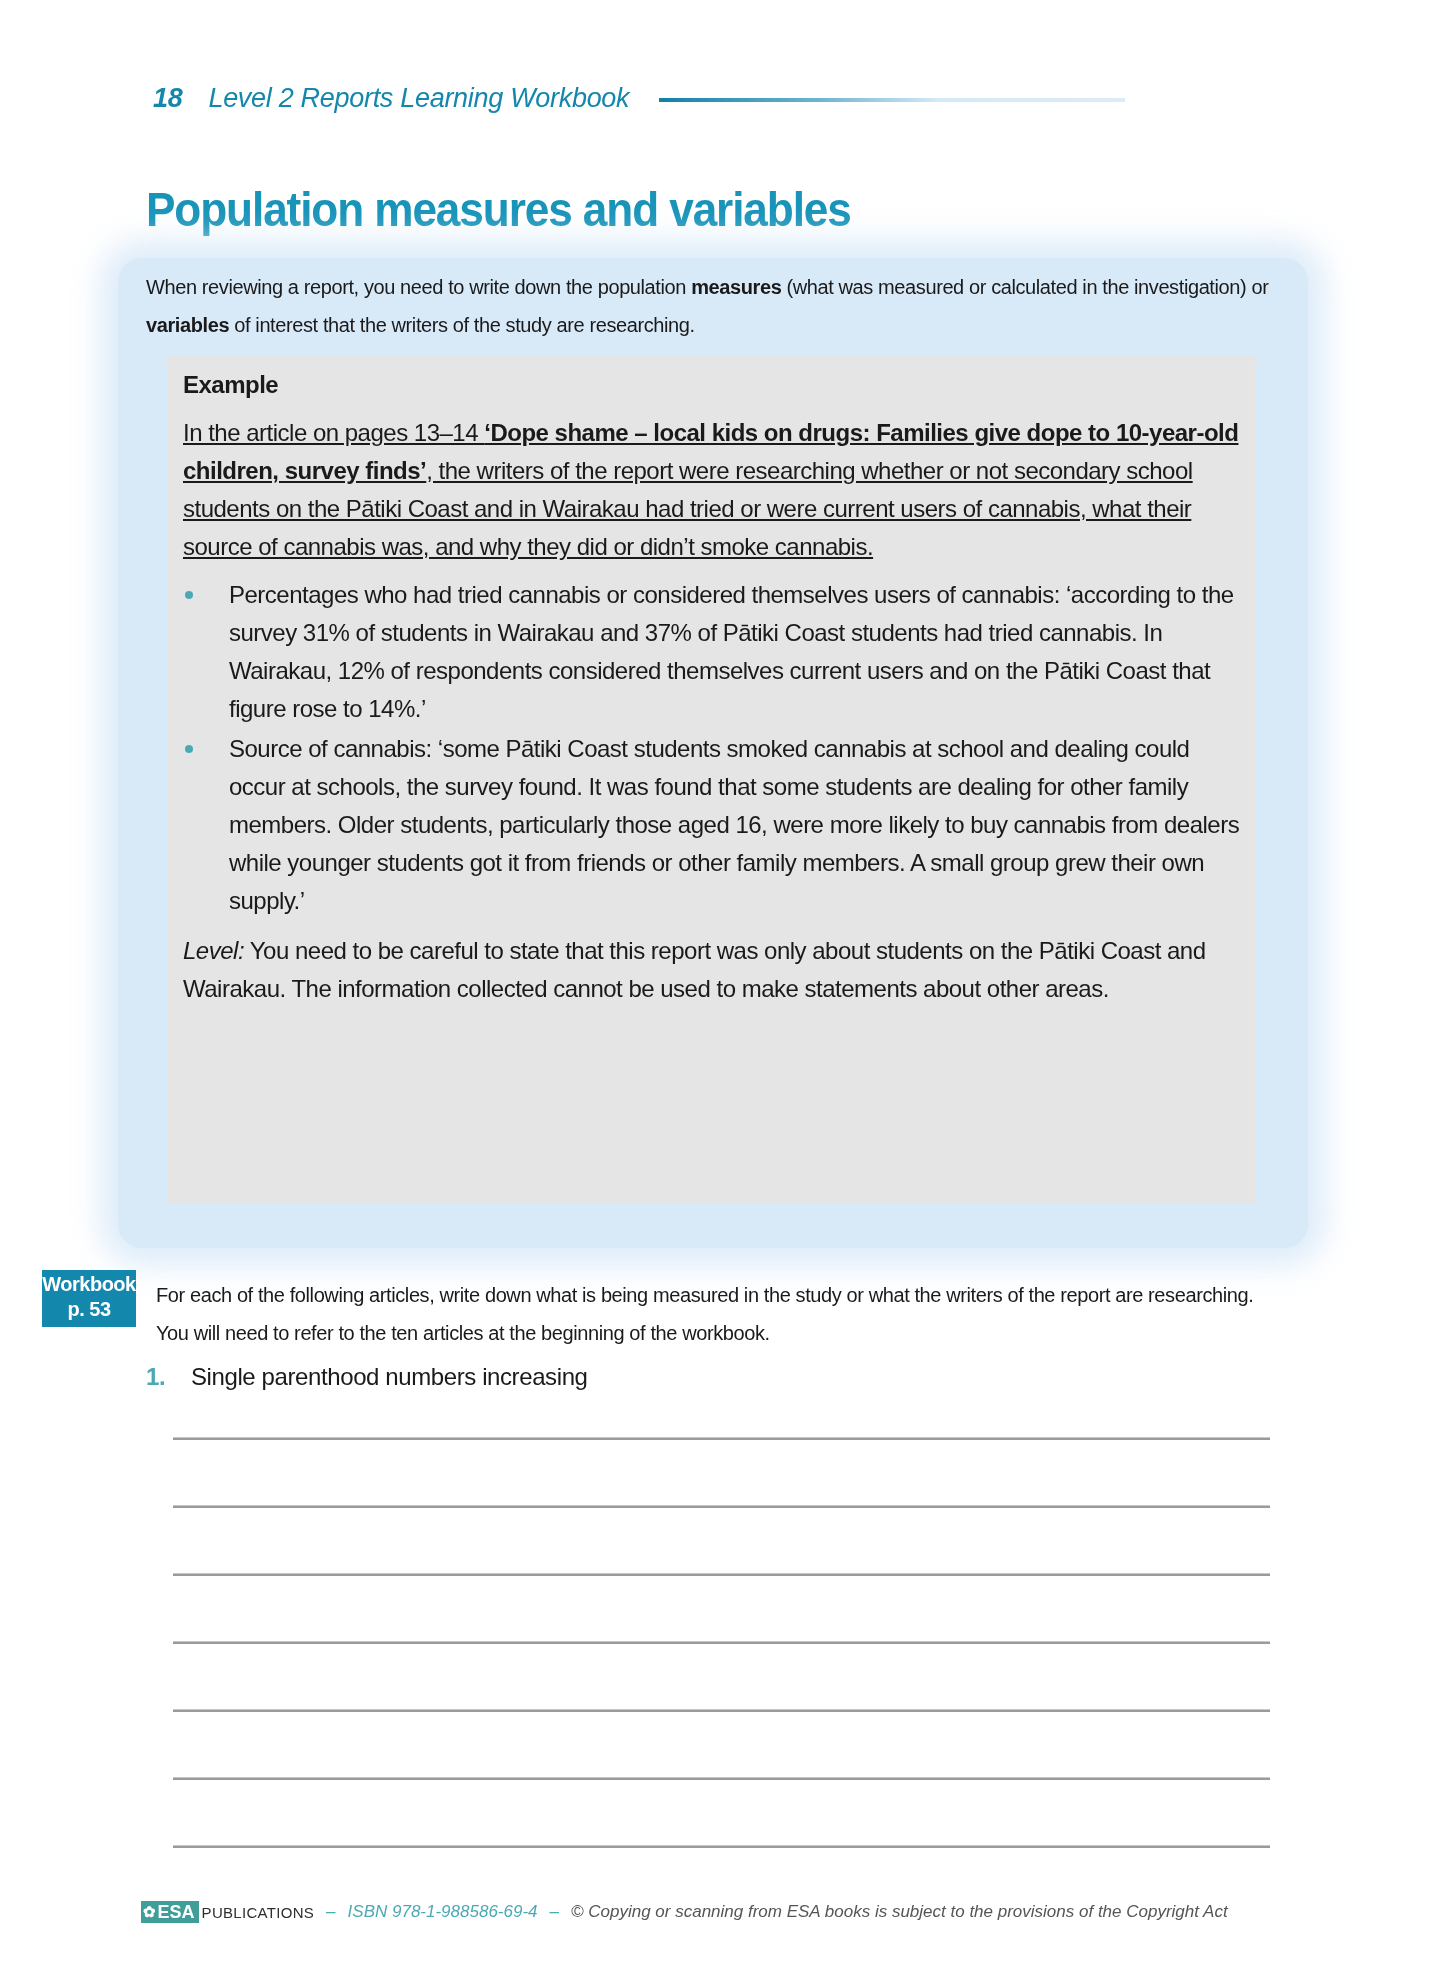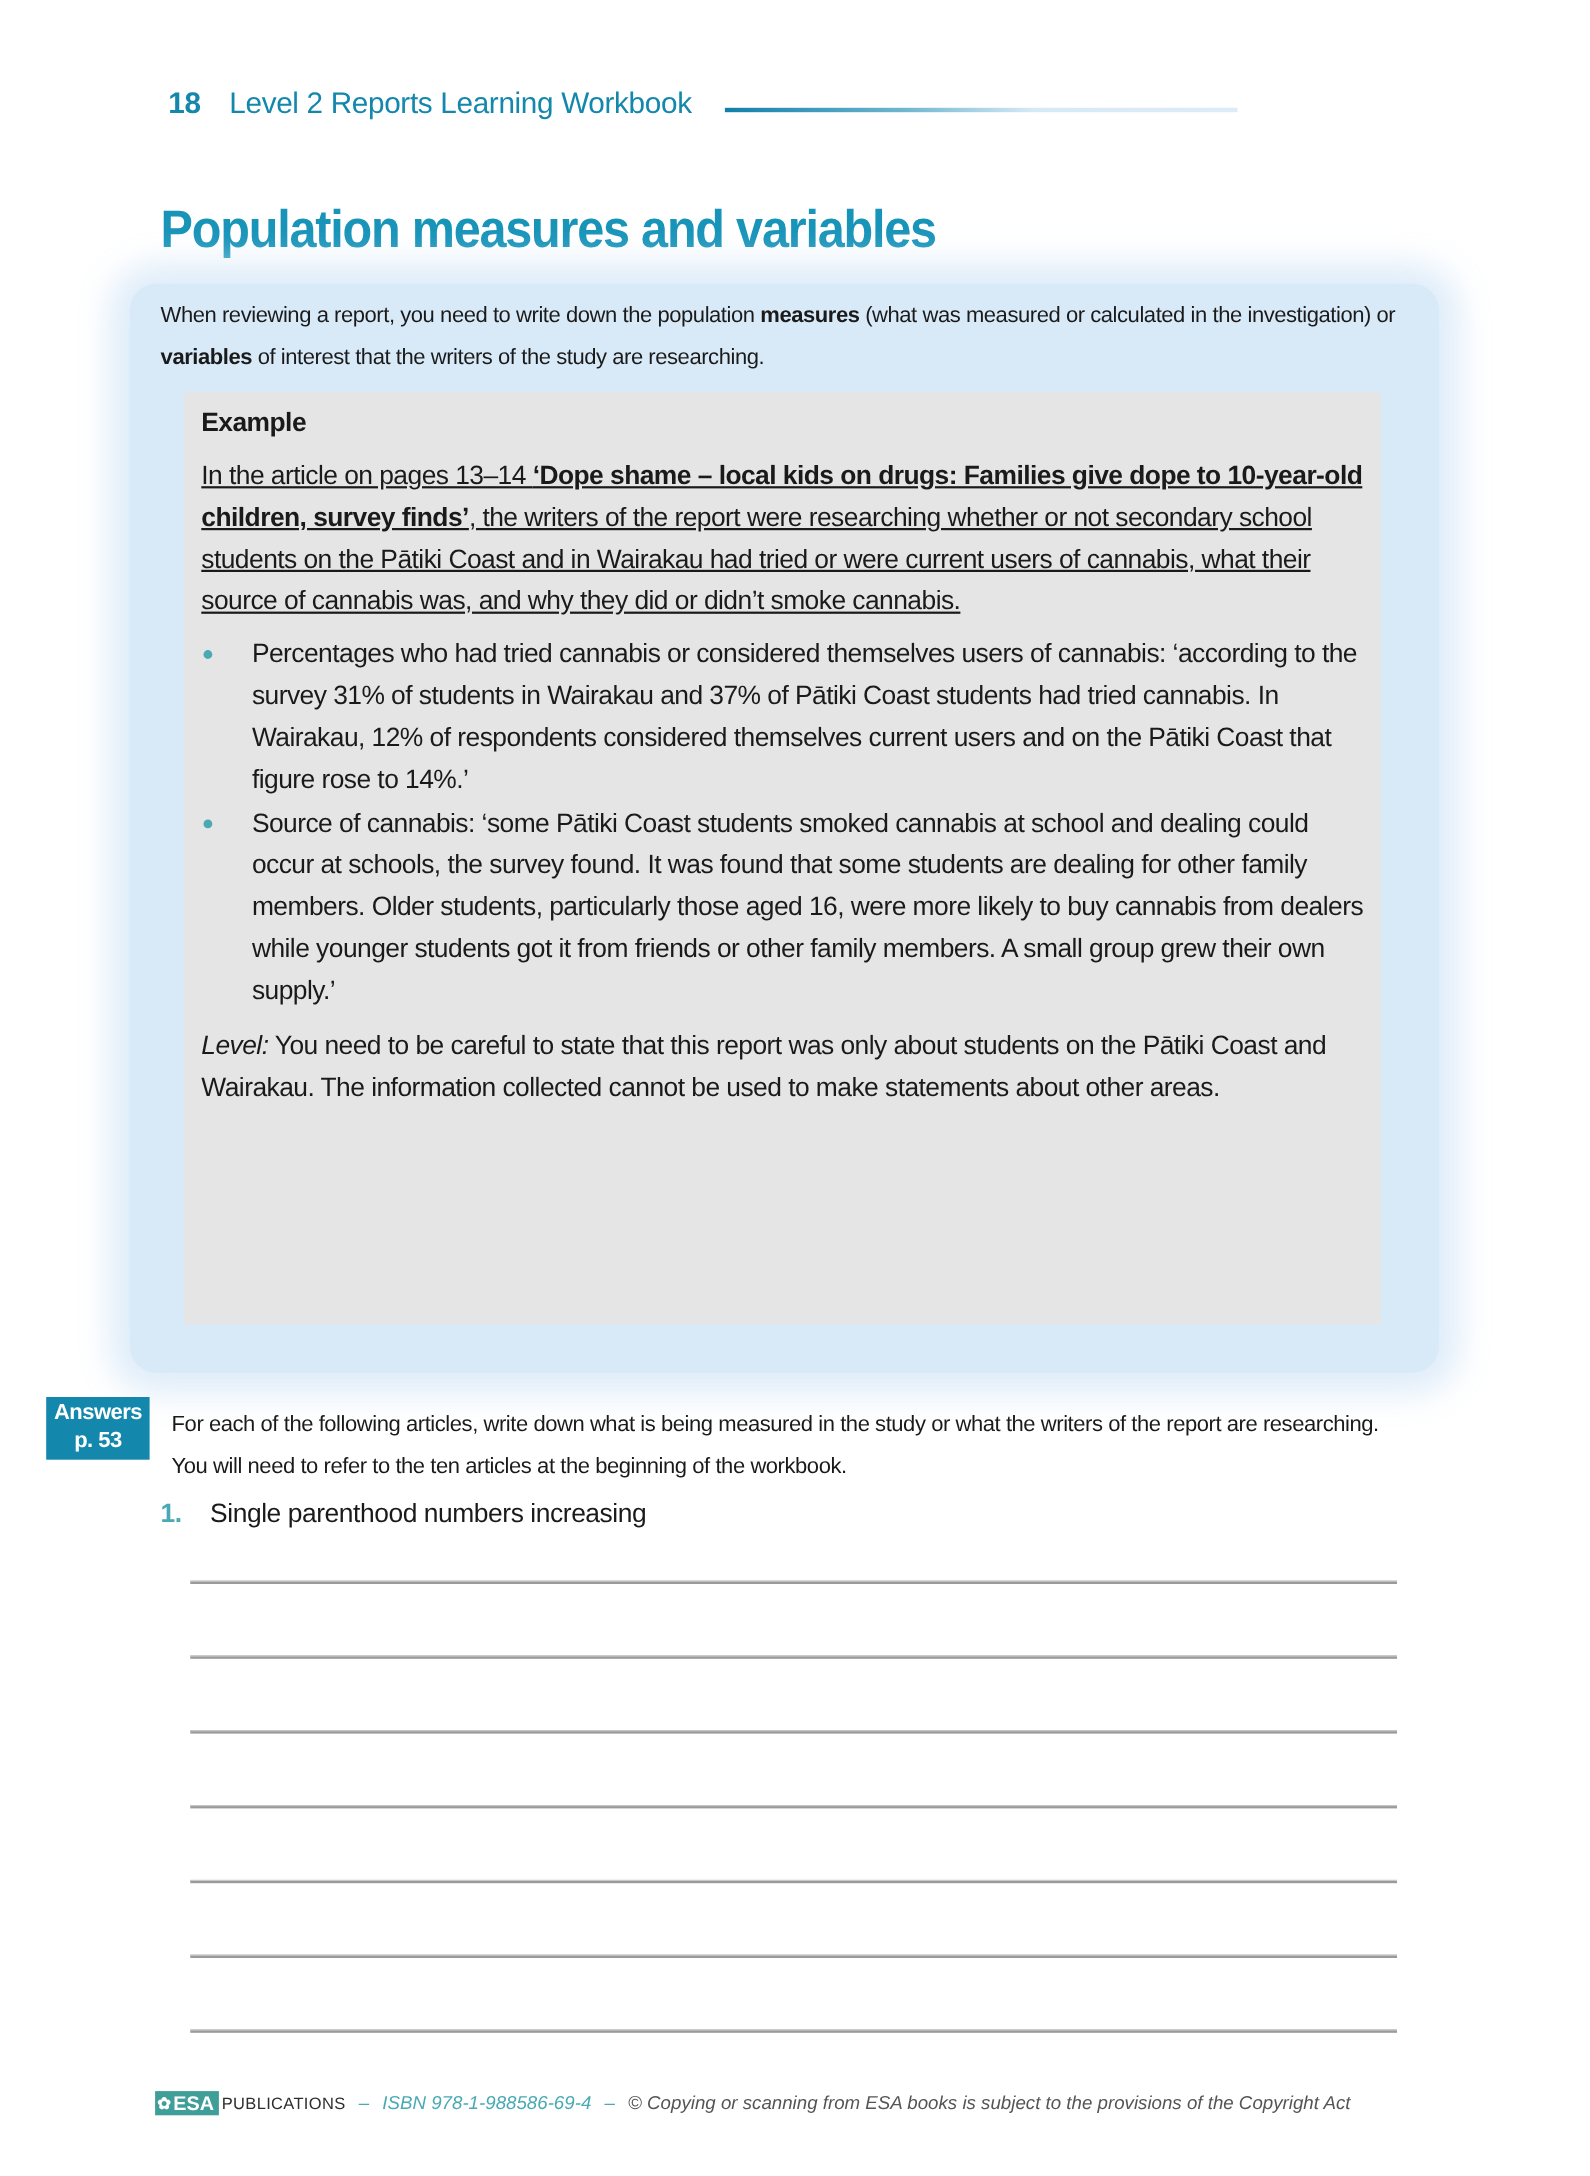--- a/index.html
+++ b/index.html
@@ -2,22 +2,22 @@
 <html><head>
 <meta charset="utf-8">
 <style>
   html, body { margin: 0; padding: 0; background: #ffffff; }
   body {
     width: 1445px; height: 1978px; position: relative; overflow: hidden;
     font-family: "Liberation Sans", sans-serif; color: #1a1a1a;
   }
   .running-head {
     position: absolute; left: 153px; top: 74px; height: 40px;
-    display: flex; align-items: center; white-space: nowrap;
-    font-size: 27px; color: #1487ad; letter-spacing: -0.3px;
+    display: flex; align-items: flex-end; white-space: nowrap;
+    font-size: 27px; color: #1487ad; letter-spacing: -0.3px; font-style: italic;
   }
   .running-head .page-num { font-weight: bold; margin-right: 26px; }
   .head-rule {
     position: absolute; left: 659px; top: 98px; width: 466px; height: 4px;
     background: linear-gradient(to right, #117fa8 0%, #6fb6cf 35%, #d5e9f6 60%, #dcecf8 100%);
   }
   .page-title {
     position: absolute; left: 146px; top: 182px; margin: 0;
     font-size: 48px; font-weight: bold; color: #1894b9; letter-spacing: -1.2px;
     transform: scaleX(0.92); transform-origin: left center; white-space: nowrap;
@@ -103,21 +103,21 @@
     <p class="ex-para"><span>In the article on pages 13–14 </span><b>‘Dope shame – local kids on drugs: Families give dope to 10-year-old children, survey finds’</b><span>, the writers of the report were researching whether or not secondary school students on the Pātiki Coast and in Wairakau had tried or were current users of cannabis, what their source of cannabis was, and why they did or didn’t smoke cannabis.</span></p>
     <ul class="ex-list">
       <li><span class="bullet"></span><span>Percentages who had tried cannabis or considered themselves users of cannabis: ‘according to the survey 31% of students in Wairakau and 37% of Pātiki Coast students had tried cannabis. In Wairakau, 12% of respondents considered themselves current users and on the Pātiki Coast that figure rose to 14%.’</span></li>
       <li><span class="bullet"></span><span>Source of cannabis: ‘some Pātiki Coast students smoked cannabis at school and dealing could occur at schools, the survey found. It was found that some students are dealing for other family members. Older students, particularly those aged 16, were more likely to buy cannabis from dealers while younger students got it from friends or other family members. A small group grew their own supply.’</span></li>
     </ul>
     <p class="ex-note" style="margin-bottom:0"><i>Level:</i><span> You need to be careful to state that this report was only about students on the Pātiki Coast and Wairakau. The information collected cannot be used to make statements about other areas.</span></p>
   </div>
 </div>
 
 <div class="answers-badge">
-  <div>Answers</div>
+  <div>Workbook</div>
   <div>p. 53</div>
 </div>
 
 <p class="instructions">For each of the following articles, write down what is being measured in the study or what the writers of the report are researching. You will need to refer to the ten articles at the beginning of the workbook.</p>
 
 <div class="question">
   <span class="qnum">1.</span><span>Single parenthood numbers increasing</span>
 </div>
 
 <div class="answer-line" style="top:1437px"></div>

